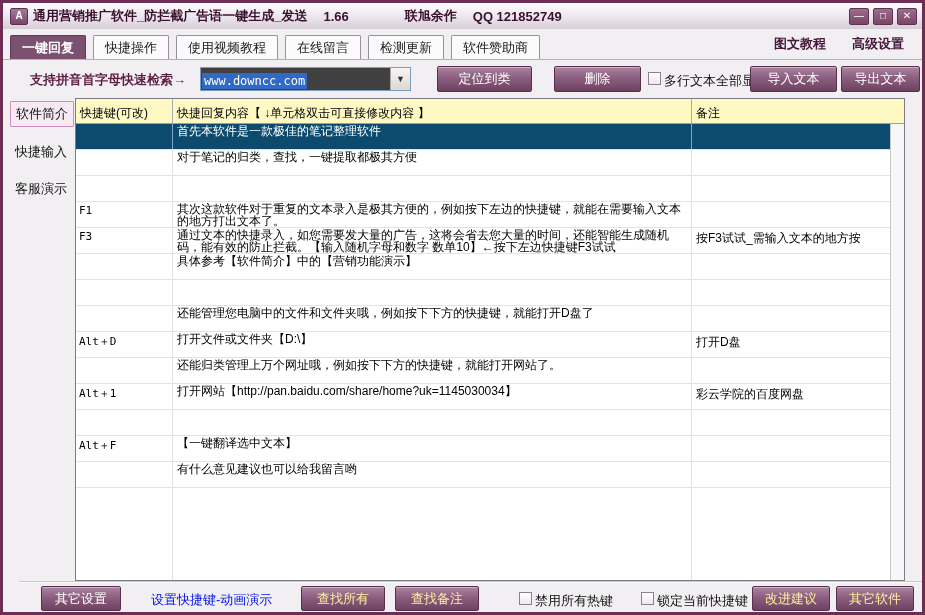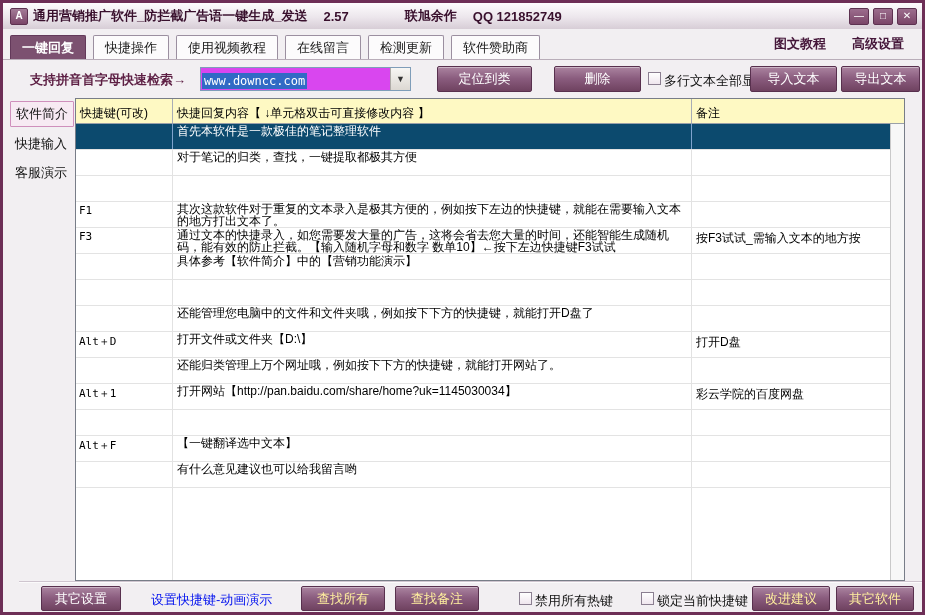--- a/index.html
+++ b/index.html
@@ -31,36 +31,36 @@
   .tab-strip{display:flex;align-items:flex-end;height:100%;}
   .tab{height:23px;line-height:23px;padding:0 11px;margin-right:7px;font-size:13px;
     background:#fcfbfc;border:1px solid #9b8fa0;border-bottom:none;border-radius:2px 2px 0 0;color:#1a1a1a;}
   .tab.active{background:#7c5170;color:#fff;border-color:#63395a;font-weight:bold;}
   .tab-links{margin-left:auto;display:flex;gap:26px;padding:0 18px 6px 0;}
   .tab-link{font-size:13px;color:#45173a;font-weight:bold;}
   
   .toolbar{position:absolute;left:0;top:57px;right:0;height:38px;}
   .search-label{position:absolute;left:27px;top:11px;font-size:13px;color:#5d1f44;font-weight:bold;}
   .combo{position:absolute;left:197px;top:7px;width:211px;height:24px;box-sizing:border-box;
-    background:#d946ef;border:1px solid #7f9db9;display:flex;}
+    background:#404040;border:1px solid #7f9db9;display:flex;}
   .combo-text{flex:1;padding:3px 1px 0 1px;overflow:hidden;white-space:nowrap;}
   .combo-text span{background:#316ac5;color:#fff;font-family:"DejaVu Sans Mono","Liberation Mono",monospace;font-size:12px;padding:1px 2px;}
   .combo-arrow{width:19px;border-left:1px solid #aeaba6;background:linear-gradient(#f7f6f4,#dcd8d2);
     display:flex;align-items:center;justify-content:center;font-size:9px;color:#333;}
   .btn{position:absolute;height:26px;box-sizing:border-box;border:1px solid #58304e;border-radius:2px;
     background:linear-gradient(#ab84a0,#8a5c7e 48%,#6f4260);
     color:#fff;font-size:13px;text-align:center;line-height:24px;
     box-shadow:inset 0 1px 0 rgba(255,255,255,.4);cursor:default;}
   .btn.yellow{color:#ffef9e;}
   .cbox{position:absolute;width:13px;height:13px;box-sizing:border-box;border:1px solid #8b7f91;
     background:linear-gradient(#ffffff,#efe6ee);}
   .cblabel{position:absolute;font-size:13px;color:#111;}
   
   .sidebar{position:absolute;left:5px;top:98px;width:66px;}
-  .side-item{font-size:13px;color:#111;padding:3px 5px;margin:0 0 5px 2px;width:52px;}
+  .side-item{font-size:13px;color:#111;padding:3px 5px;margin:0 0 13px 2px;width:52px;}
   .side-item.selected{border:1px solid #cf8fbc;background:#f7eaf3;border-radius:1px;}
   
   .table{position:absolute;left:72px;top:95px;width:830px;height:483px;box-sizing:border-box;
     background:#fff;border:1px solid #787d88;}
   .thead{display:flex;height:25px;box-sizing:border-box;border-bottom:1px solid #9aa0a8;
     font-size:12px;color:#000;background:#fef9c3;position:relative;z-index:3;}
   .th{box-sizing:border-box;padding:6px 4px 0 4px;white-space:nowrap;overflow:hidden;}
   .th1{width:97px;border-right:1px solid #a8adb5;}
   .th2{width:519px;border-right:1px solid #a8adb5;}
   .th3{flex:1;}
@@ -82,21 +82,21 @@
   .link{position:absolute;left:132px;top:9px;font-size:13px;color:#0010ee;}
 </style>
 </head>
 <body>
 
 <div class="window">
 
   <div class="titlebar">
     <div class="app-icon">A</div>
     <span class="title-text">通用营销推广软件_防拦截广告语一键生成_发送</span>
-    <span class="title-ver">2.57</span>
+    <span class="title-ver">1.66</span>
     <span class="title-author">联旭余作</span>
     <span class="title-qq">QQ 121852749</span>
     <div class="win-controls">
       <div class="winbtn">—</div>
       <div class="winbtn">□</div>
       <div class="winbtn">✕</div>
     </div>
   </div>
 
   <div class="tabbar">

